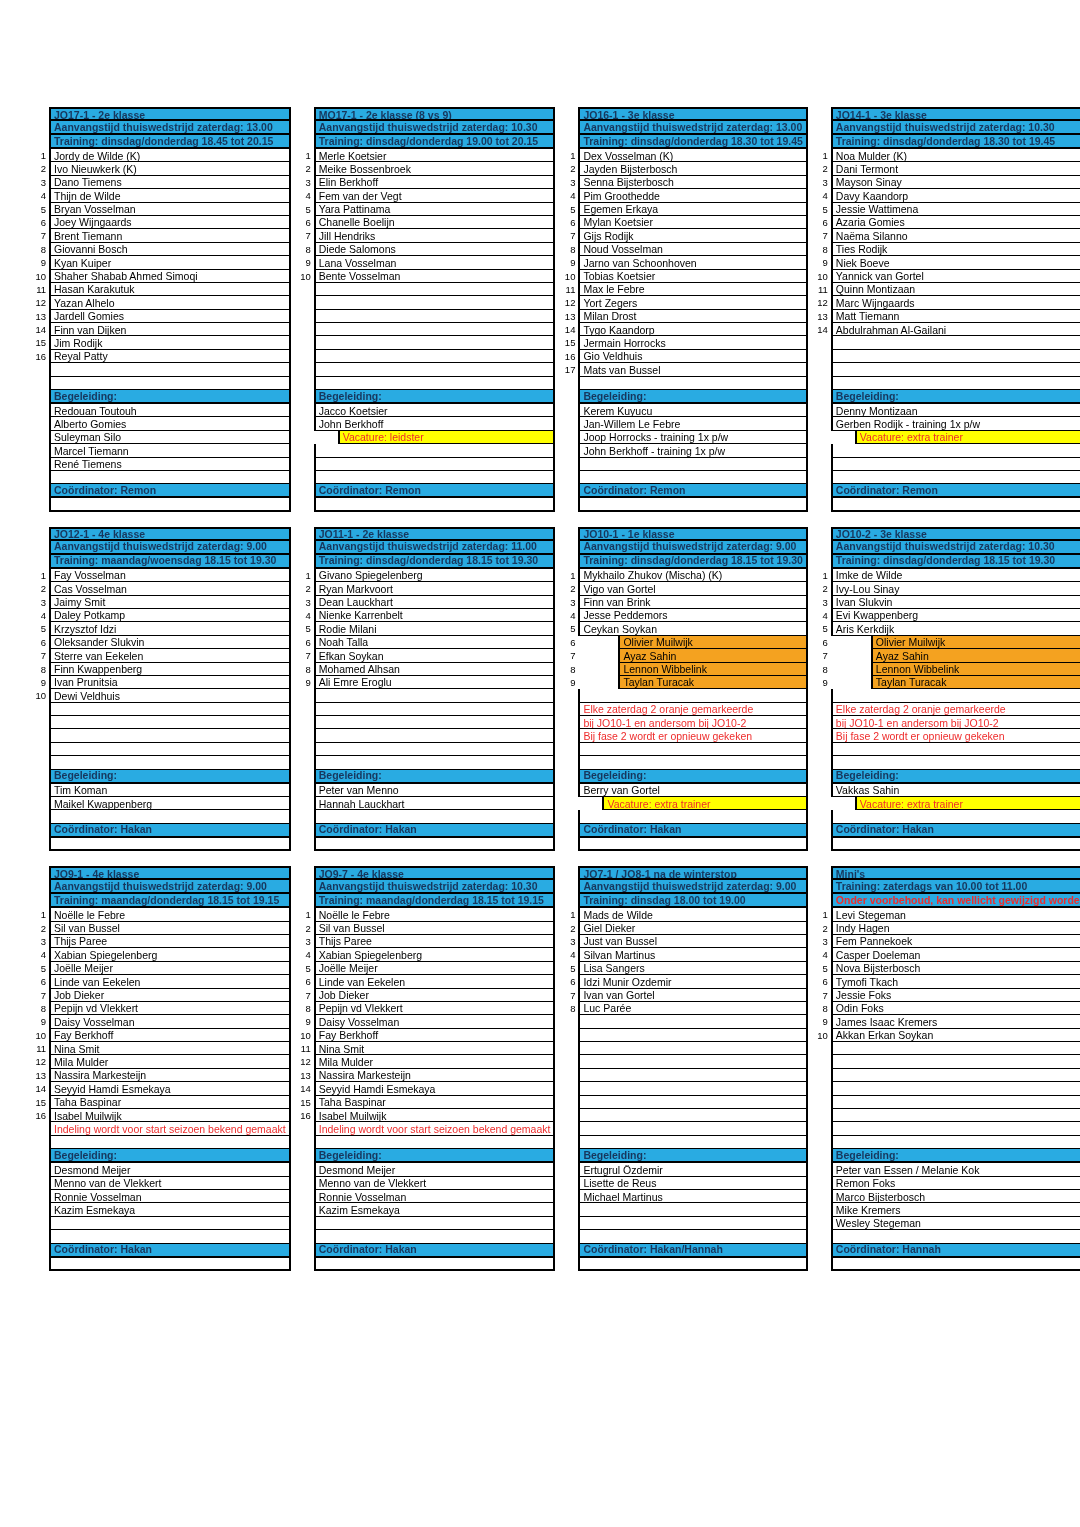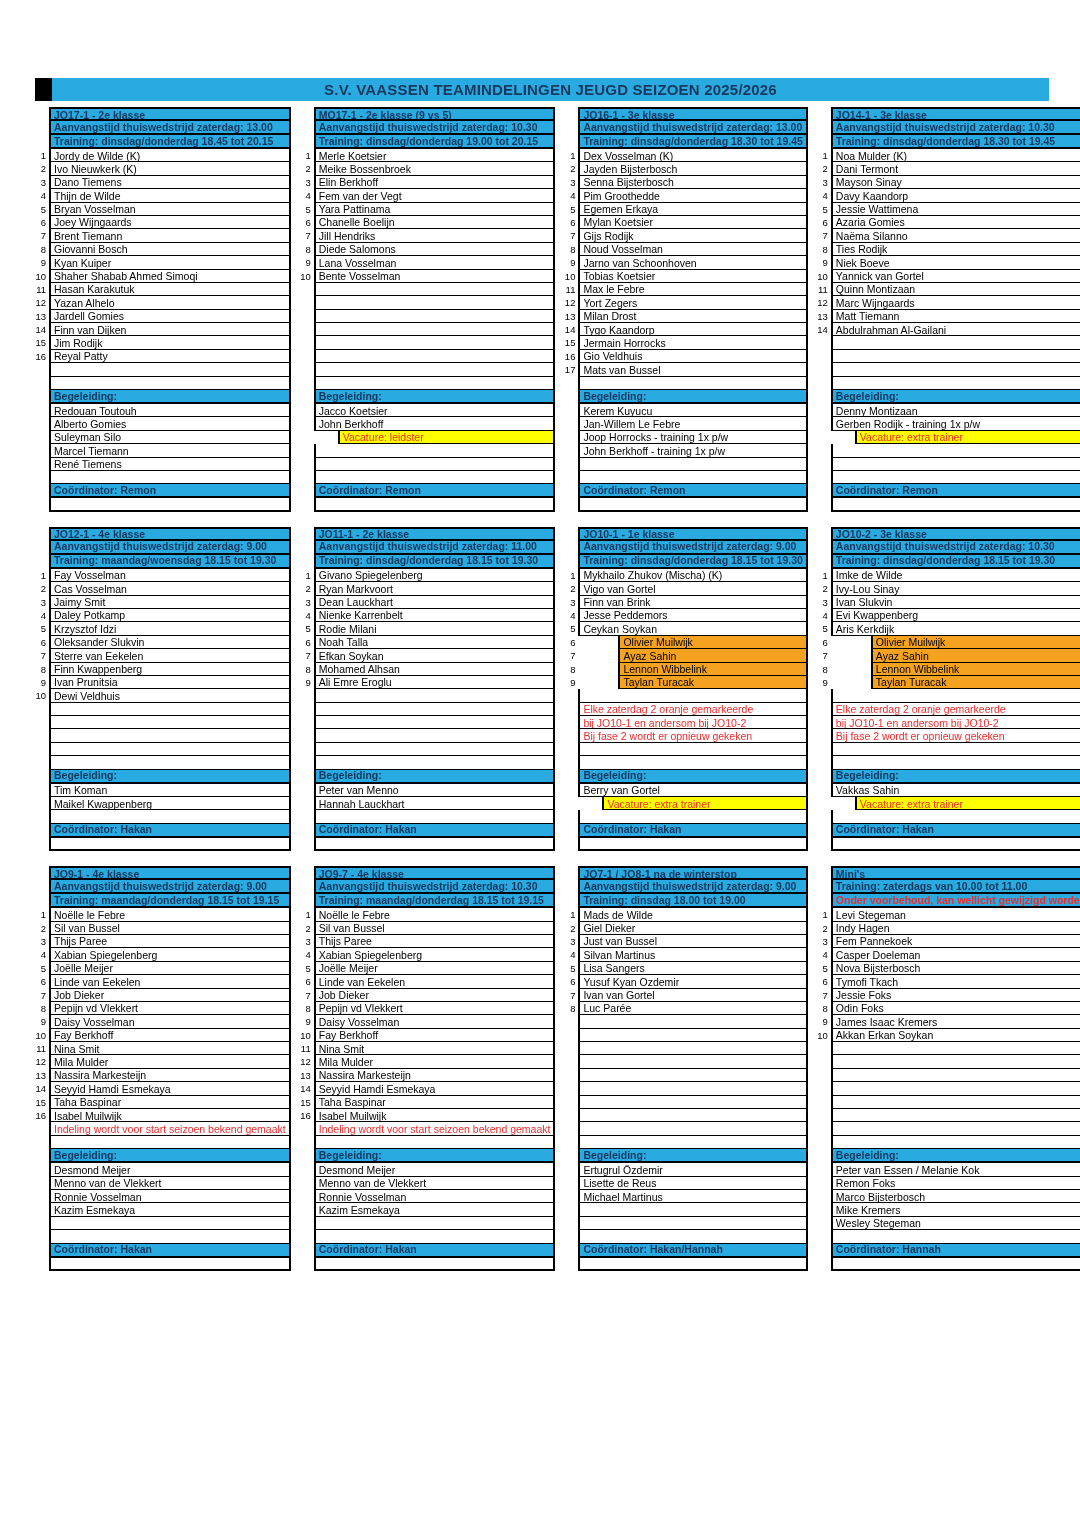--- a/index.html
+++ b/index.html
@@ -42,23 +42,20 @@
   .cell.first { border-top:2px solid #000; }
   .cell.orange { background:var(--orange,#F4A220);margin-left:40px; }
   .cell.vac { background:var(--yellow,#FFFF00); color:var(--red,#EE2C2C);margin-left:24px; }
   .cell.rtext { color:var(--red,#EE2C2C); }
   .cell.last { border-bottom:2px solid #000; }
 </style>
 </head>
 <body>
 
 <div class="page">
-  <div class="title-band">
-    <span class="title-text">S.V. VAASSEN TEAMINDELINGEN JEUGD SEIZOEN 2025/2026</span>
-  </div>
   <div class="grid">
       <div class="block">
         <div class="row hrow">
           <span class="num"></span>
           <span class="cell hdr first">JO17-1 - 2e klasse</span>
         </div>
         <div class="row hrow">
           <span class="num"></span>
           <span class="cell hdr">Aanvangstijd thuiswedstrijd zaterdag: 13.00</span>
         </div>
@@ -171,21 +168,21 @@
           <span class="cell hdr">Coördinator: Remon</span>
         </div>
         <div class="row">
           <span class="num"></span>
           <span class="cell last"></span>
         </div>
       </div>
       <div class="block">
         <div class="row hrow">
           <span class="num"></span>
-          <span class="cell hdr first">MO17-1 - 2e klasse (9 vs 5)</span>
+          <span class="cell hdr first">MO17-1 - 2e klasse (8 vs 9)</span>
         </div>
         <div class="row hrow">
           <span class="num"></span>
           <span class="cell hdr">Aanvangstijd thuiswedstrijd zaterdag: 10.30</span>
         </div>
         <div class="row hrow">
           <span class="num"></span>
           <span class="cell hdr">Training: dinsdag/donderdag 19.00 tot 20.15</span>
         </div>
         <div class="row">
@@ -1205,21 +1202,21 @@
         <div class="row">
           <span class="num">4</span>
           <span class="cell">Silvan Martinus</span>
         </div>
         <div class="row">
           <span class="num">5</span>
           <span class="cell">Lisa Sangers</span>
         </div>
         <div class="row">
           <span class="num">6</span>
-          <span class="cell">Yusuf Kyan Ozdemir</span>
+          <span class="cell">Idzi Munir Ozdemir</span>
         </div>
         <div class="row">
           <span class="num">7</span>
           <span class="cell">Ivan van Gortel</span>
         </div>
         <div class="row">
           <span class="num">8</span>
           <span class="cell">Luc Parée</span>
         </div>
         <div class="row">

